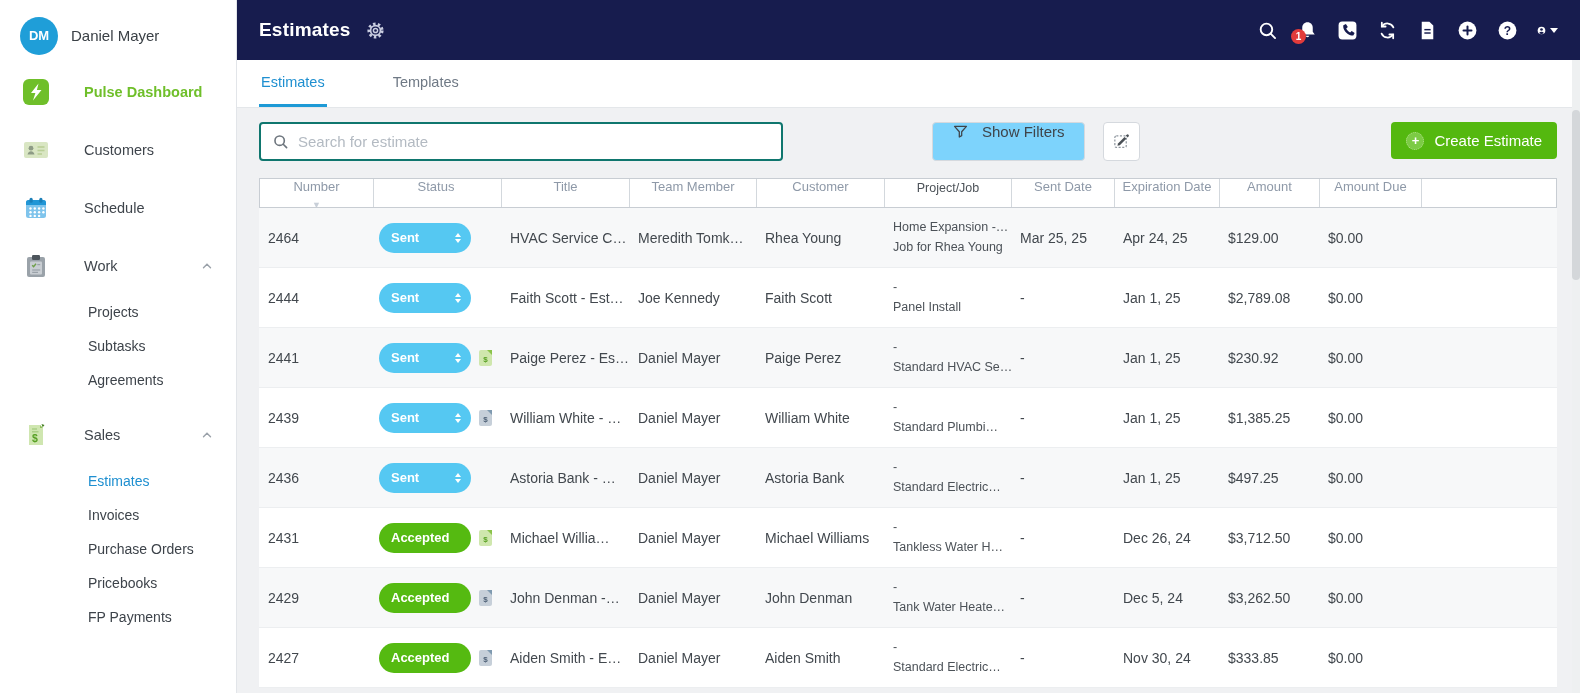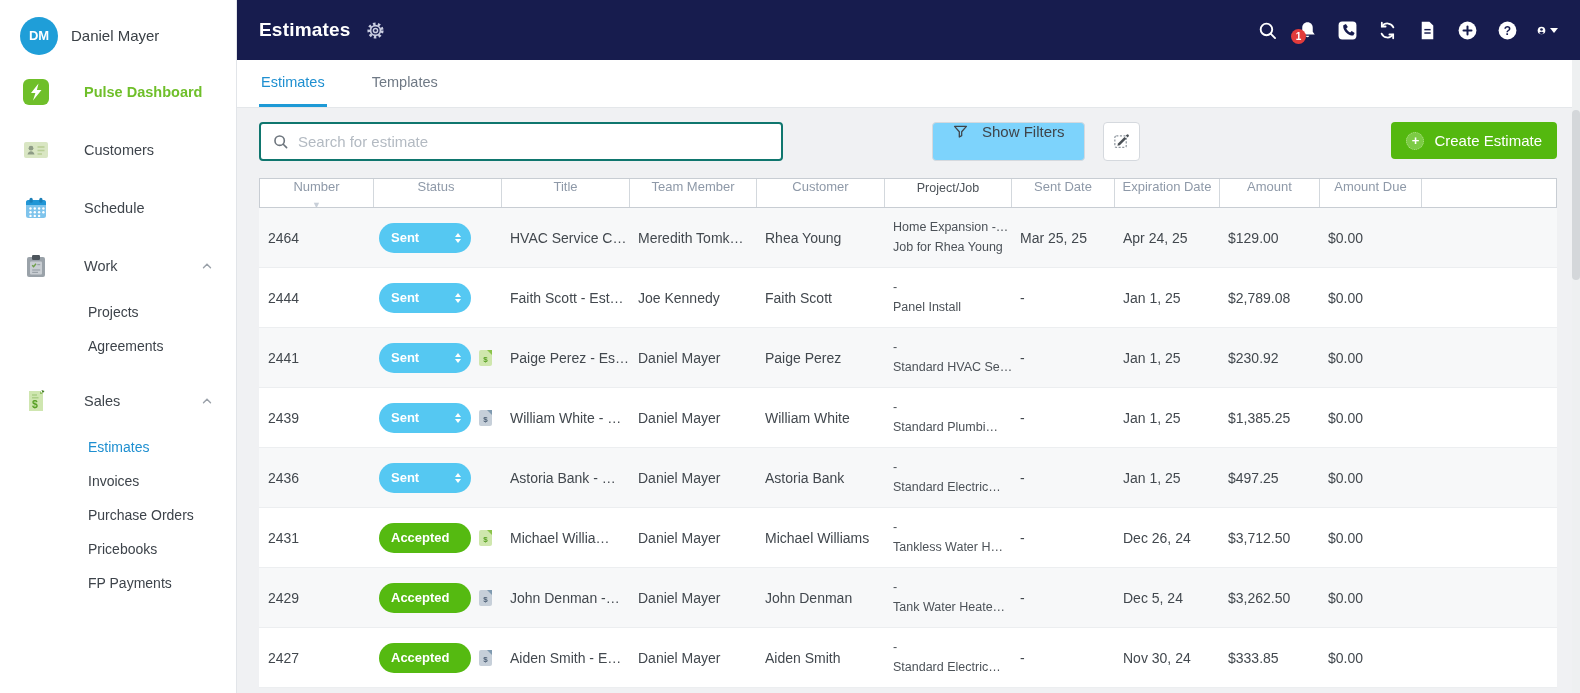--- a/index.html
+++ b/index.html
@@ -36,21 +36,21 @@
   .badge { position:absolute; left:-6px; bottom:-3px; min-width:15px; height:15px; border-radius:8px;
     background:#e23b3b; color:#fff; font-size:10px; font-weight:700; display:flex;
     align-items:center; justify-content:center; padding:0 3px; }
   .caret-down { width:0; height:0; border-left:4.5px solid transparent; border-right:4.5px solid transparent;
     border-top:5px solid #fff; margin-left:4px; }
 
   .tabsrow { height:48px; background:#fff; border-bottom:1px solid #e4e7ea; display:flex; align-items:stretch; padding-left:22px; }
   .tab { display:flex; align-items:center; font-size:14.5px; color:#6f7985; cursor:pointer;
     border-bottom:3px solid transparent; padding:0 2px; }
   .tab.active { color:#1e8fd0; border-bottom-color:#1e9ad6; }
-  .tab + .tab { margin-left:43px; }
+  .tab + .tab { margin-left:64px; }
 
   .content { position:absolute; top:108px; left:0; right:0; bottom:0; background:#f0f1f3; }
 
   
   .searchbox { position:absolute; left:22px; top:14px; width:524px; height:39px; background:#fff;
     border:2px solid #0f766e; border-radius:4px; display:flex; align-items:center; padding:0 11px; gap:9px; }
   .searchbox svg { width:17px; height:17px; color:#6d757d; flex:0 0 auto; }
   .searchbox input { border:none; outline:none; flex:1; font-size:15px; color:#42484e;
     font-family:inherit; background:transparent; }
   .searchbox input::placeholder { color:#b3bac2; }
@@ -181,20 +181,21 @@
       </span>
       <span class="lbl">Work</span>
       <span class="grow"></span>
       <span class="chev">
         <svg viewBox="0 0 16 16" width="14" height="14" fill="none" stroke="currentColor" stroke-width="1.6" stroke-linecap="round">
             <path d="M4 10l4-4 4 4"></path>
           </svg>
       </span>
     </div>
     <div class="sub-item">Projects</div>
+    <div class="sub-item">Subtasks</div>
     <div class="sub-item">Agreements</div>
 
     <div class="nav-item group-sales">
       <span class="sideicon">
         <svg viewBox="0 0 20 24" width="20" height="24">
             <path d="M3 2h11l3 3v17H3z" fill="#cfe6b0"></path>
             <path d="M14 2l3 3h-3z" fill="#8fbf5f"></path>
             <g stroke="#a5cc7f" stroke-width="1.3">
               <line x1="6" y1="6" x2="11" y2="6"></line>
               <line x1="6" y1="8.8" x2="12.5" y2="8.8"></line>

